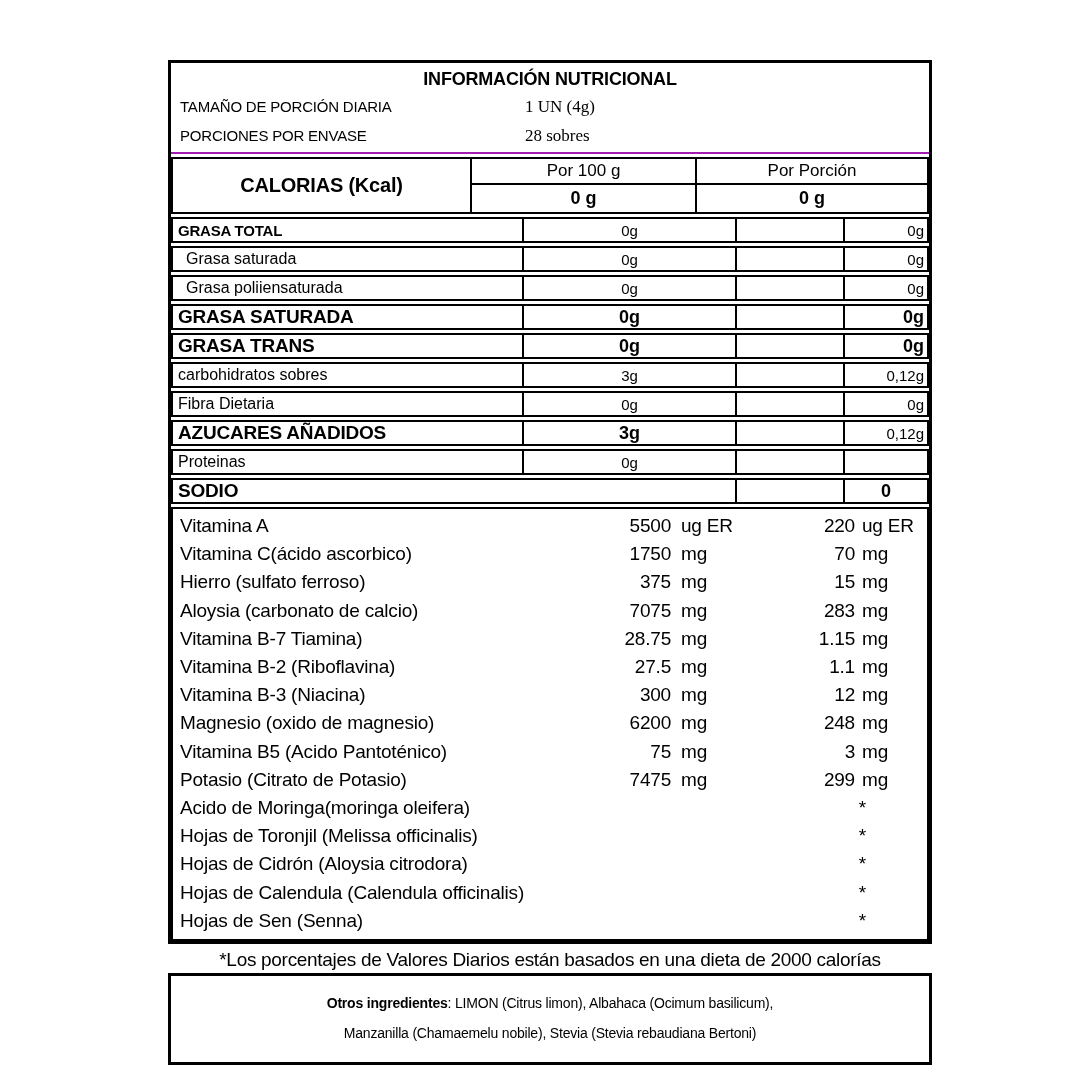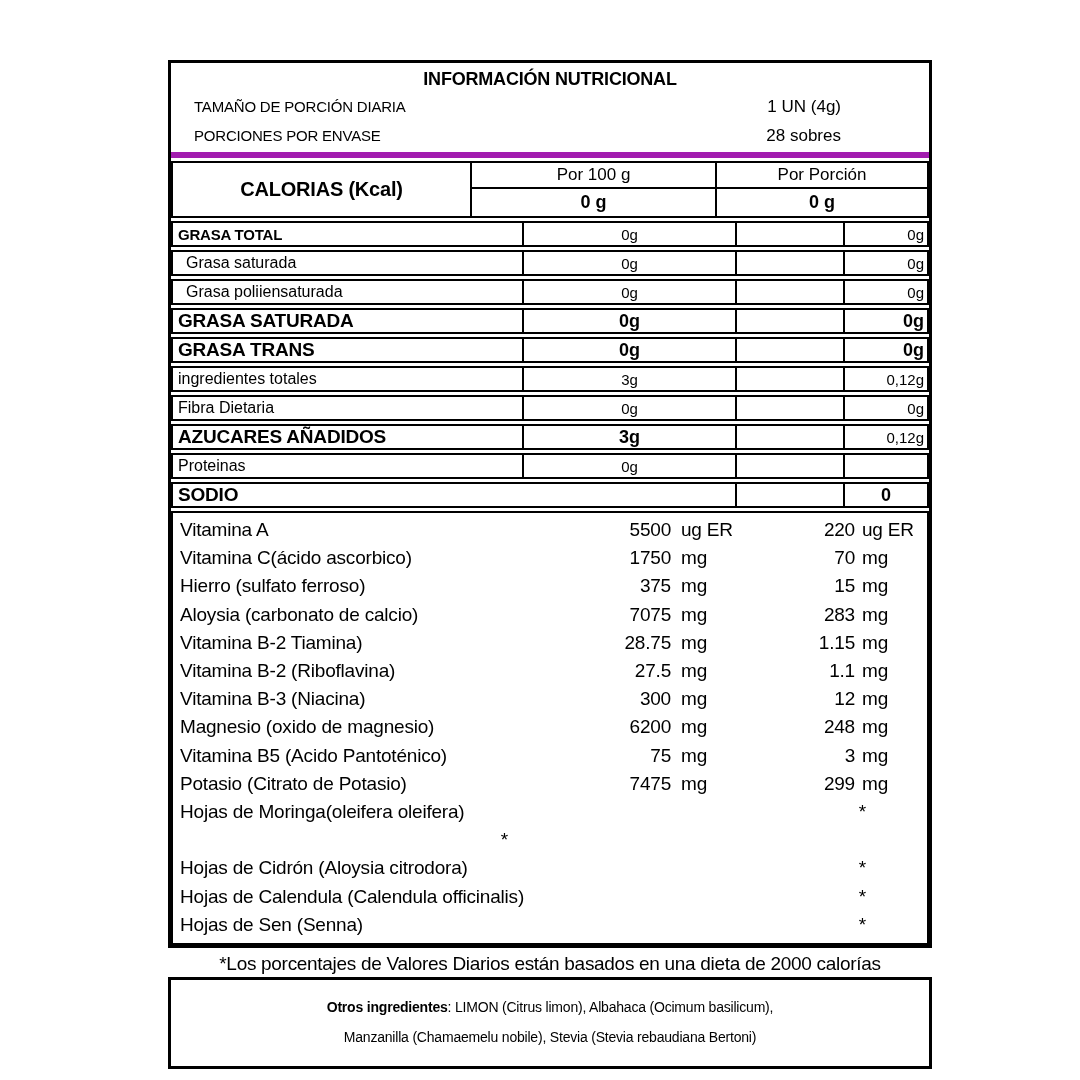--- a/index.html
+++ b/index.html
@@ -7,34 +7,34 @@
   body {
     font-family: "Liberation Sans", sans-serif;
     color: #000;
     position: relative;
   }
   .sheet { position: absolute; left: 168px; top: 60px; width: 764px; }
 
   .nutri { border: 3px solid #000; background: #fff; }
 
   
-  .head { border-bottom: 6px solid #a21caf; padding: 3px 16px 2px; }
+  .head { border-bottom: 2px solid #a21caf; padding: 3px 2px 2px; }
   .title { text-align: center; font-weight: bold; font-size: 18px; line-height: 26px; letter-spacing: -0.2px; }
   .head-row { display: flex; align-items: center; height: 29px; }
   .hlabel { width: 352px; padding-left: 7px; font-size: 15px; letter-spacing: -0.2px; white-space: nowrap; }
-  .hvalue { flex: 1; text-align: right; padding-right: 72px; font-size: 17px; }
+  .hvalue { flex: 1; text-align: left; padding-right: 72px; font-size: 17px; font-family: Liberation Serif, serif; }
 
   
   .cal { display: flex; border: 2px solid #000; margin-top: 3px; }
   .cal-label { width: 297px; display: flex; align-items: center; justify-content: center;
                font-weight: bold; font-size: 20px; letter-spacing: -0.2px; }
   .cal-right { flex: 1; border-left: 2px solid #000; }
   .cal-cols { display: flex; border-bottom: 2px solid #000; }
   .colhead { font-size: 17px; text-align: center; line-height: 24px; }
-  .c100 { width: 243px; }
+  .c100 { width: 223px; }
   .cport { flex: 1; border-left: 2px solid #000; }
   .cal-vals { display: flex; }
   .calval { font-weight: bold; font-size: 18px; line-height: 27px; text-align: center; }
 
   
   .mrow { display: flex; align-items: stretch; border: 2px solid #000; margin-top: 3px; height: 26px; }
   .ml { flex: 1; display: flex; align-items: center; padding-left: 5px; font-size: 16px; white-space: nowrap; }
   .mrow.indent .ml { padding-left: 13px; }
   .mrow.bold-sm .ml { font-weight: bold; font-size: 15px; letter-spacing: -0.2px; }
   .mrow.bold-lg .ml { font-weight: bold; font-size: 19px; letter-spacing: -0.2px; }
@@ -117,21 +117,21 @@
           <div class="mva"></div>
           <div class="mvb b">0g</div>
         </div>
         <div class="mrow bold-lg">
           <div class="ml">GRASA TRANS</div>
           <div class="mv1 b">0g</div>
           <div class="mva"></div>
           <div class="mvb b">0g</div>
         </div>
         <div class="mrow normal">
-          <div class="ml">ingredientes totales</div>
+          <div class="ml">carbohidratos sobres</div>
           <div class="mv1">3g</div>
           <div class="mva"></div>
           <div class="mvb">0,12g</div>
         </div>
         <div class="mrow normal">
           <div class="ml">Fibra Dietaria</div>
           <div class="mv1">0g</div>
           <div class="mva"></div>
           <div class="mvb">0g</div>
         </div>
@@ -178,21 +178,21 @@
             <div class="u2">mg</div>
           </div>
           <div class="urow">
             <div class="un">Aloysia (carbonato de calcio)</div>
             <div class="n1">7075</div>
             <div class="u1">mg</div>
             <div class="n2">283</div>
             <div class="u2">mg</div>
           </div>
           <div class="urow">
-            <div class="un">Vitamina B-2 Tiamina)</div>
+            <div class="un">Vitamina B-7 Tiamina)</div>
             <div class="n1">28.75</div>
             <div class="u1">mg</div>
             <div class="n2">1.15</div>
             <div class="u2">mg</div>
           </div>
           <div class="urow">
             <div class="un">Vitamina B-2 (Riboflavina)</div>
             <div class="n1">27.5</div>
             <div class="u1">mg</div>
             <div class="n2">1.1</div>
@@ -222,27 +222,28 @@
           <div class="urow">
             <div class="un">Potasio (Citrato de Potasio)</div>
             <div class="n1">7475</div>
             <div class="u1">mg</div>
             <div class="n2">299</div>
             <div class="u2">mg</div>
           </div>
         </div>
       <div>
           <div class="urow herb">
-            <div class="un">Hojas de Moringa(oleifera oleifera)</div>
-            <div class="n1"></div>
-            <div class="u1"></div>
-            <div class="n2">*</div>
-            <div class="u2"></div>
-          </div>
-          <div class="urow herb">
+            <div class="un">Acido de Moringa(moringa oleifera)</div>
+            <div class="n1"></div>
+            <div class="u1"></div>
+            <div class="n2">*</div>
+            <div class="u2"></div>
+          </div>
+          <div class="urow herb">
+            <div class="un">Hojas de Toronjil  (Melissa officinalis)</div>
             <div class="n1"></div>
             <div class="u1"></div>
             <div class="n2">*</div>
             <div class="u2"></div>
           </div>
           <div class="urow herb">
             <div class="un">Hojas de Cidrón  (Aloysia citrodora)</div>
             <div class="n1"></div>
             <div class="u1"></div>
             <div class="n2">*</div>

